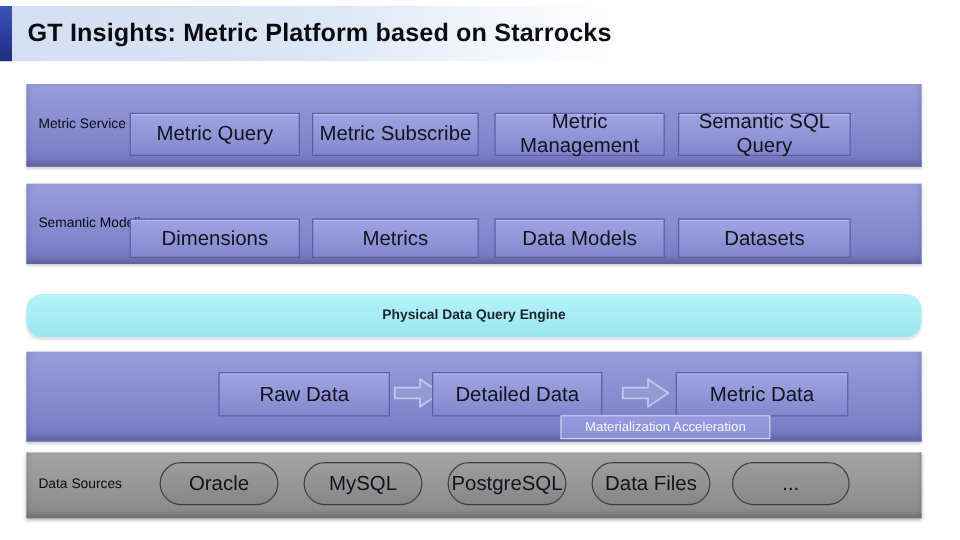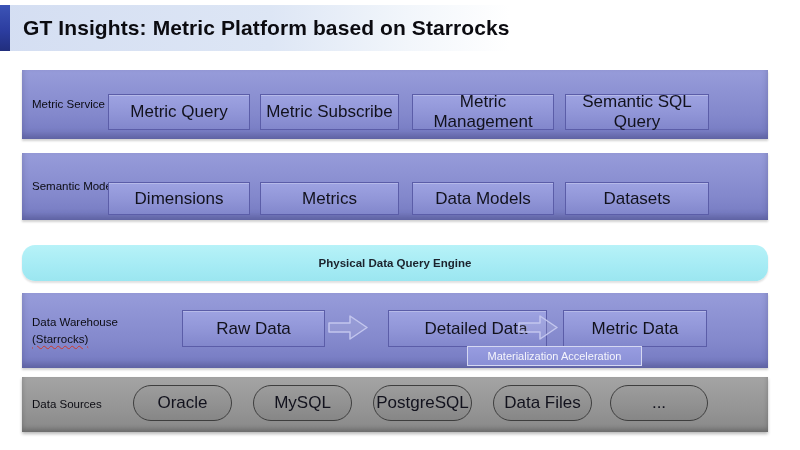--- a/index.html
+++ b/index.html
@@ -100,29 +100,25 @@
     <div class="node purple r2" style="left:238px;width:137px;">Metrics</div>
     <div class="node purple r2" style="left:390px;width:140px;">Data Models</div>
     <div class="node purple r2" style="left:543px;width:142px;">Datasets</div>
   </div>
 
   <div class="band cyan" style="top:245px;height:36px;">
     <div class="engine-text">Physical Data Query Engine</div>
   </div>
 
   <div class="band purple" style="top:293px;height:75px;">
-    <div class="band-label">
-      <span>Data Warehouse</span>
-      <span class="squiggle">(Starrocks)</span>
-    </div>
     <div class="node purple r4" style="left:160px;width:141px;">Raw Data</div>
     <svg class="flow-arrow" style="left:306px;" viewBox="0 0 40 27">
       <polygon points="1,9 22,9 22,2 39,13.5 22,25 22,18 1,18" fill="rgba(255,255,255,0.10)" stroke="#c3c6ee" stroke-width="1.5" stroke-linejoin="round"></polygon>
     </svg>
-    <div class="node purple r4" style="left:366px;width:140px;padding-left:17px;">Detailed Data</div>
+    <div class="node purple r4" style="left:338px;width:140px;">Detailed Data</div>
     <svg class="flow-arrow" style="left:496px;" viewBox="0 0 40 27">
       <polygon points="1,9 22,9 22,2 39,13.5 22,25 22,18 1,18" fill="rgba(255,255,255,0.10)" stroke="#c3c6ee" stroke-width="1.5" stroke-linejoin="round"></polygon>
     </svg>
     <div class="node purple r4" style="left:541px;width:142px;">Metric Data</div>
     <div class="badge">Materialization Acceleration</div>
   </div>
 
   <div class="band gray" style="top:377px;height:55px;">
     <div class="band-label">Data Sources</div>
     <div class="node gray r5" style="left:111px;width:97px;">Oracle</div>

